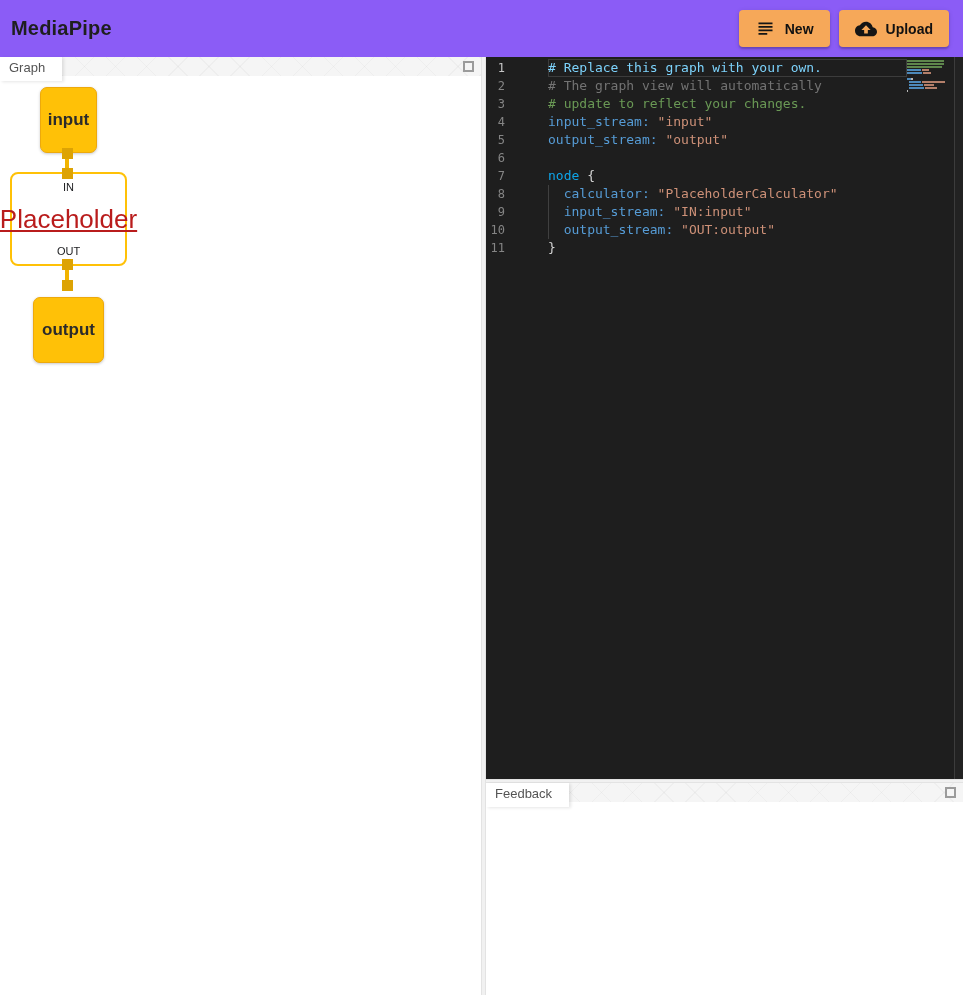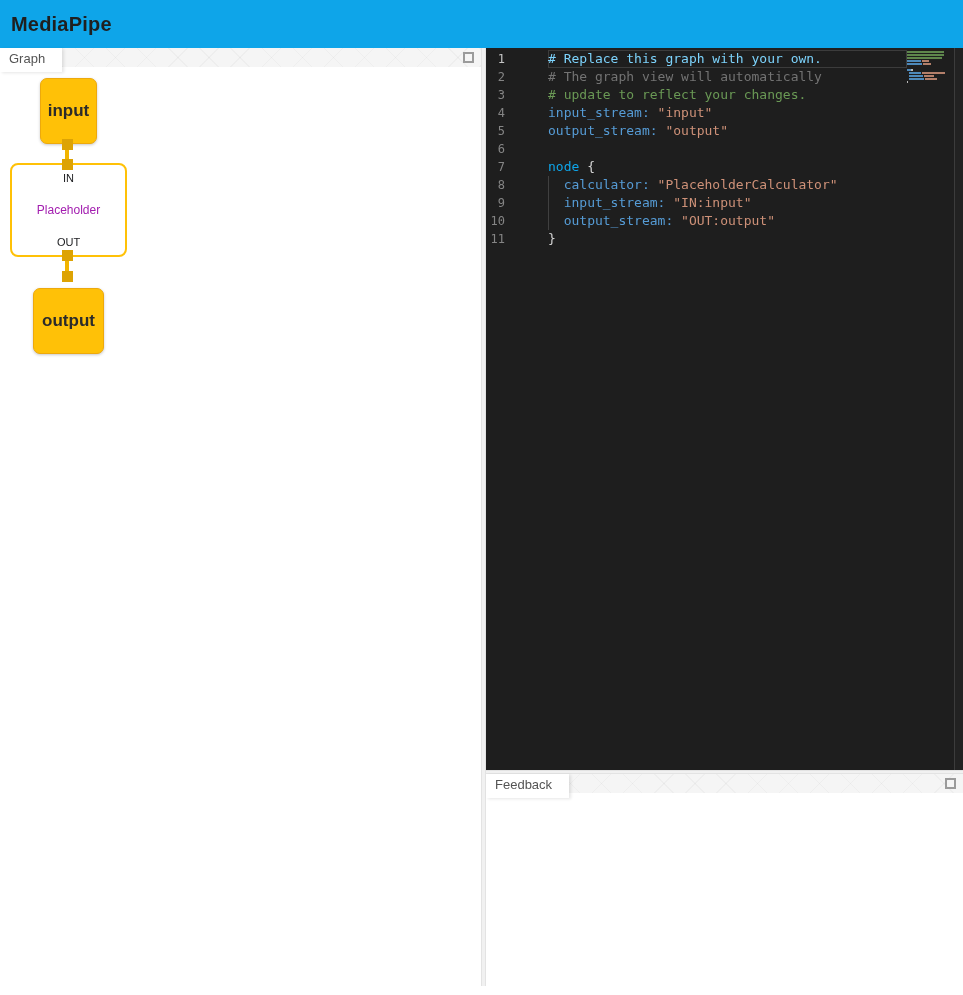--- a/index.html
+++ b/index.html
@@ -1,20 +1,20 @@
 <!DOCTYPE html>
 <html><head>
 <meta charset="utf-8">
 <style>
   * { box-sizing: border-box; margin: 0; padding: 0; }
   html, body { width: 963px; height: 995px; overflow: hidden; background: #fff;
     font-family: "Liberation Sans", sans-serif; }
 
   
-  .app-header { height: 48px; background: #0ea5e9; display: flex; align-items: center;
+  .app-header { height: 57px; background: #8b5cf6; display: flex; align-items: center;
     justify-content: space-between; padding: 0 14px 0 11px; }
   .app-title { font-size: 20px; font-weight: bold; color: #1f1f1f; letter-spacing: .2px; }
   .header-actions { display: flex; gap: 9px; }
   .hdr-btn { display: inline-flex; align-items: center; gap: 9px; height: 37px;
     padding: 0 16px; border: none; border-radius: 4px; background: #F6A859;
     font-family: "Liberation Sans", sans-serif; font-size: 14px; font-weight: bold;
     color: #111; cursor: pointer;
     box-shadow: 0 2px 2px rgba(0,0,0,.2), 0 1px 5px rgba(0,0,0,.12); }
   .hdr-btn svg { display: block; }
 
@@ -44,21 +44,21 @@
   
   .graph-canvas { background: #fff; overflow: hidden; }
   .gnode { position: absolute; display: flex; align-items: center; justify-content: center; }
   .node-io { background: #FFC107; border: 1px solid #eda90c; border-radius: 7px;
     font-size: 17px; font-weight: bold; color: #2b2b2b;
     box-shadow: 0 1px 3px rgba(0,0,0,.22); cursor: pointer; }
   .node-calc { background: #fff; border: 2px solid #FFC107; border-radius: 8px;
     flex-direction: column; justify-content: space-between; padding: 7px 4px;
     cursor: pointer; }
   .port-label { font-size: 11px; color: #202124; }
-  .calc-title { font-size: 12px; font-weight: 500; color: #a21caf; }
+  .calc-title { font-size: 26px; font-weight: 500; color: #b91c1c; text-decoration: underline; }
   .edge { position: absolute; width: 4px; background: #f2b400; z-index: 1; }
   .port { position: absolute; width: 11px; height: 11px; background: #dda304; z-index: 2; }
 
   
   .editor-content { background: #1E1E1E; overflow: hidden;
     font-family: "DejaVu Sans Mono", monospace; font-size: 13px; }
   .code { position: absolute; left: 0; top: 2px; right: 56px; }
   .code-line { display: flex; height: 18px; line-height: 18px; }
   .line-num { width: 19px; flex: none; text-align: right; color: #858585; font-size: 12px; }
   .code-line.active .line-num { color: #c6c6c6; }
@@ -74,20 +74,38 @@
   
   .feedback-content { background: #fff; }
 </style>
 </head>
 <body>
 
 <div class="app">
 
   <header class="app-header">
     <div class="app-title">MediaPipe</div>
+    <div class="header-actions">
+      <button class="hdr-btn">
+        <span>
+          <svg width="21" height="21" viewBox="0 0 24 24" fill="#151515">
+              <path d="M14 17H4v2h10v-2zm6-8H4v2h16V9zM4 15h16v-2H4v2zM4 5v2h16V5H4z"></path>
+            </svg>
+        </span>
+        <span>New</span>
+      </button>
+      <button class="hdr-btn">
+        <span>
+          <svg width="22" height="22" viewBox="0 0 24 24" fill="#151515">
+              <path d="M19.35 10.04C18.67 6.59 15.64 4 12 4 9.11 4 6.6 5.64 5.35 8.04 2.34 8.36 0 10.91 0 14c0 3.31 2.69 6 6 6h13c2.76 0 5-2.24 5-5 0-2.64-2.05-4.78-4.65-4.96zM14 13v4h-4v-4H7l5-5 5 5h-3z"></path>
+            </svg>
+        </span>
+        <span>Upload</span>
+      </button>
+    </div>
   </header>
 
   <div class="main">
 
     <section class="panel left-panel">
       <div class="panel-header">
         <div class="tab">
           <span>Graph</span>
         </div>
         <div class="maxim"></div>

